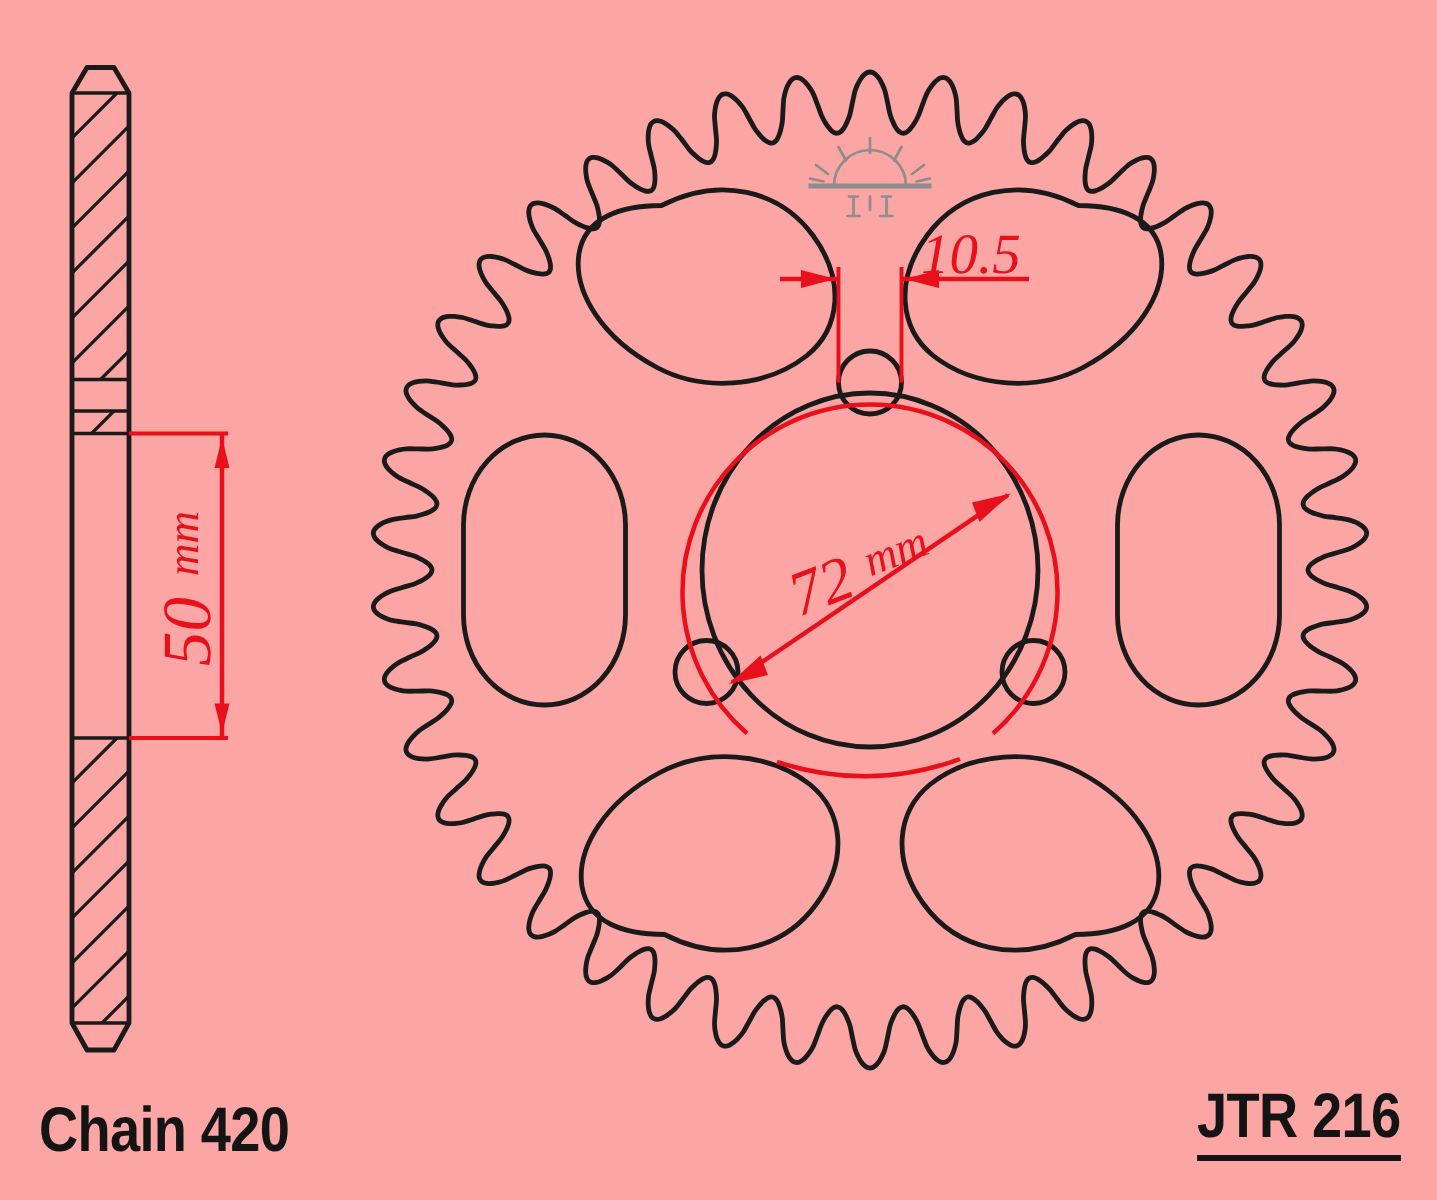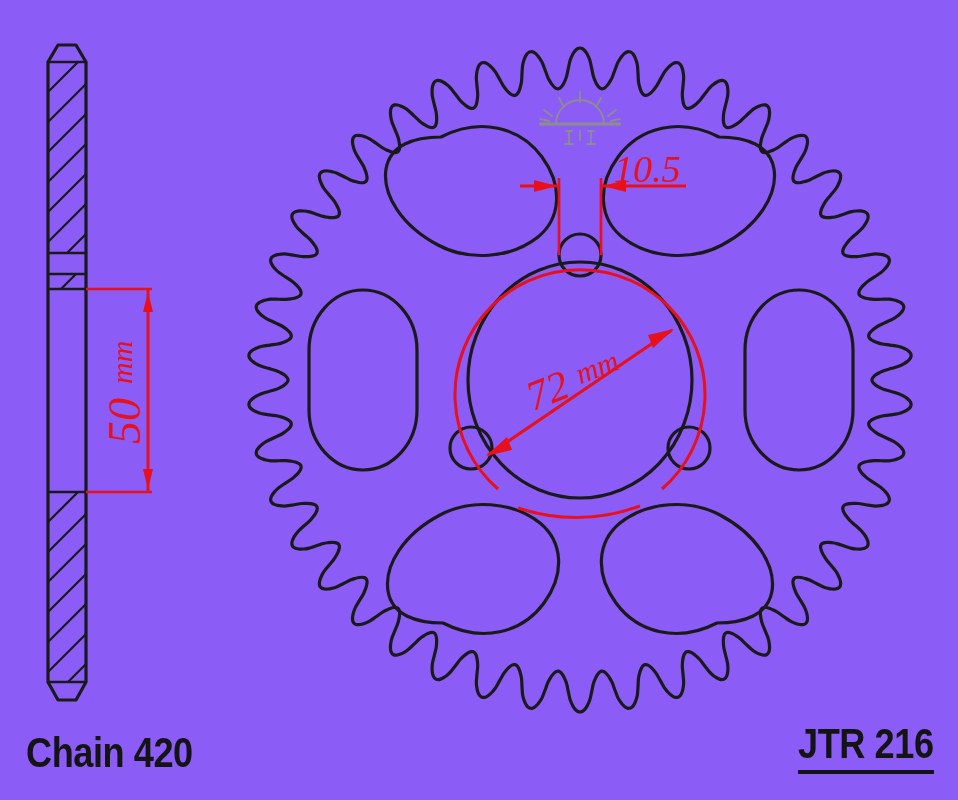--- a/index.html
+++ b/index.html
@@ -12,21 +12,21 @@
     width: 958px;
     height: 800px;
     overflow: hidden;
     font-family: "Liberation Sans", sans-serif;
     position: relative;
   }
   #stage {
     position: relative;
     width: 958px;
     height: 800px;
-    background: #8b5cf6;
+    background: #fca5a5;
     text-align: center;
   }
   svg.drawing {
     position: absolute;
     left: 0;
     top: 0;
     width: 958px;
     height: 800px;
     display: block;
   }

